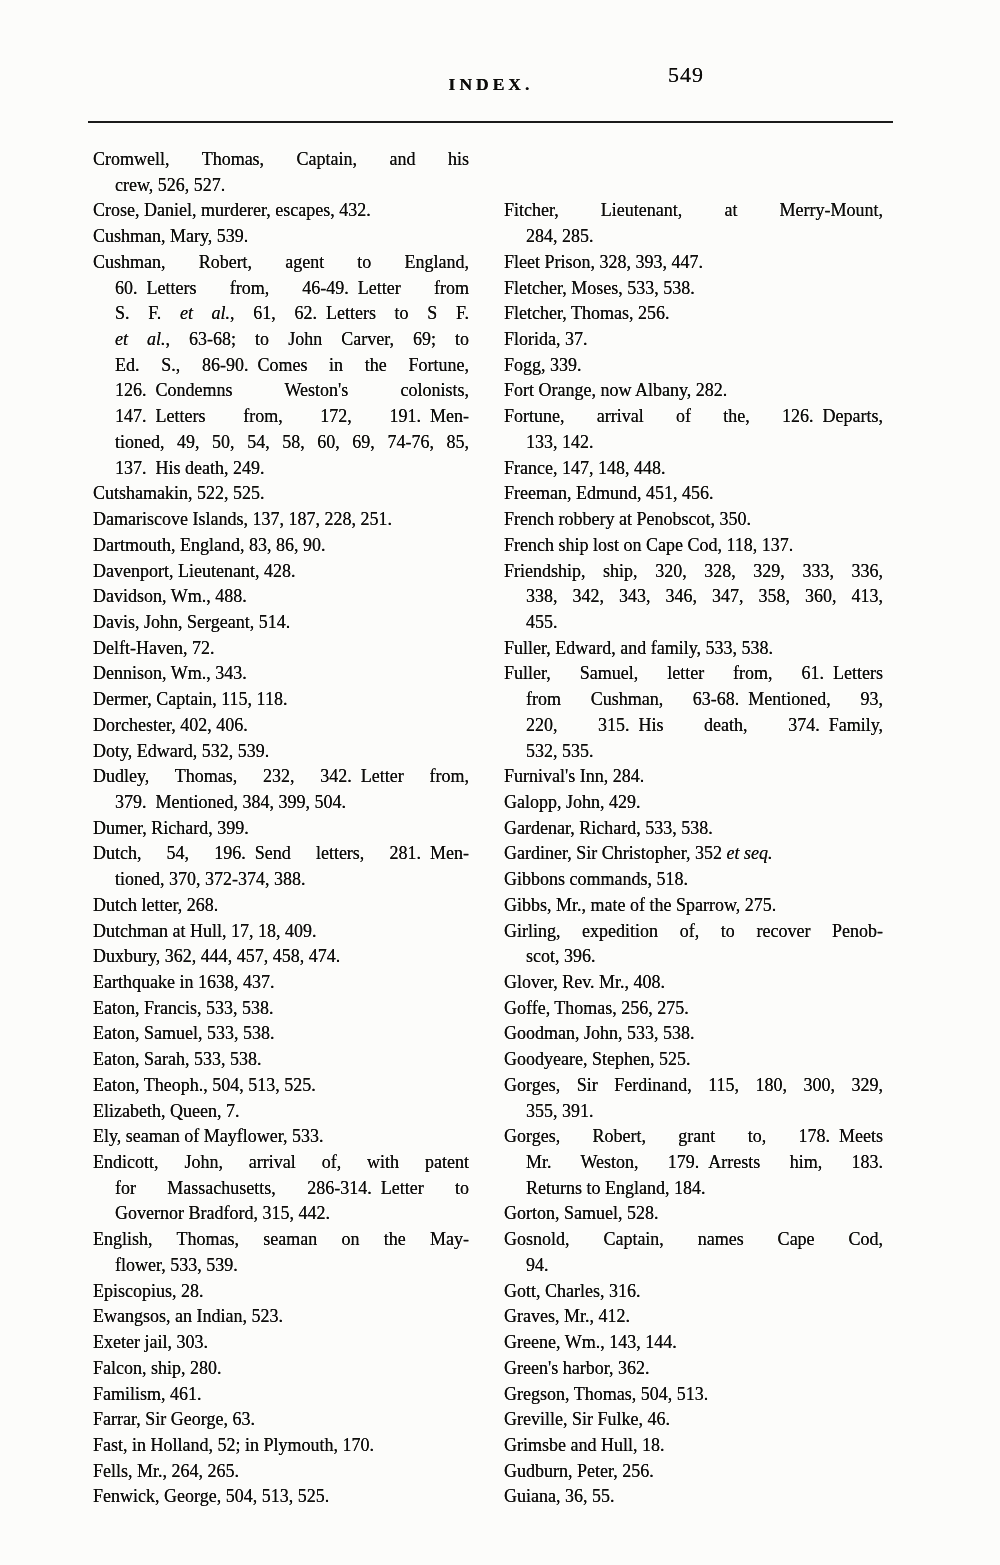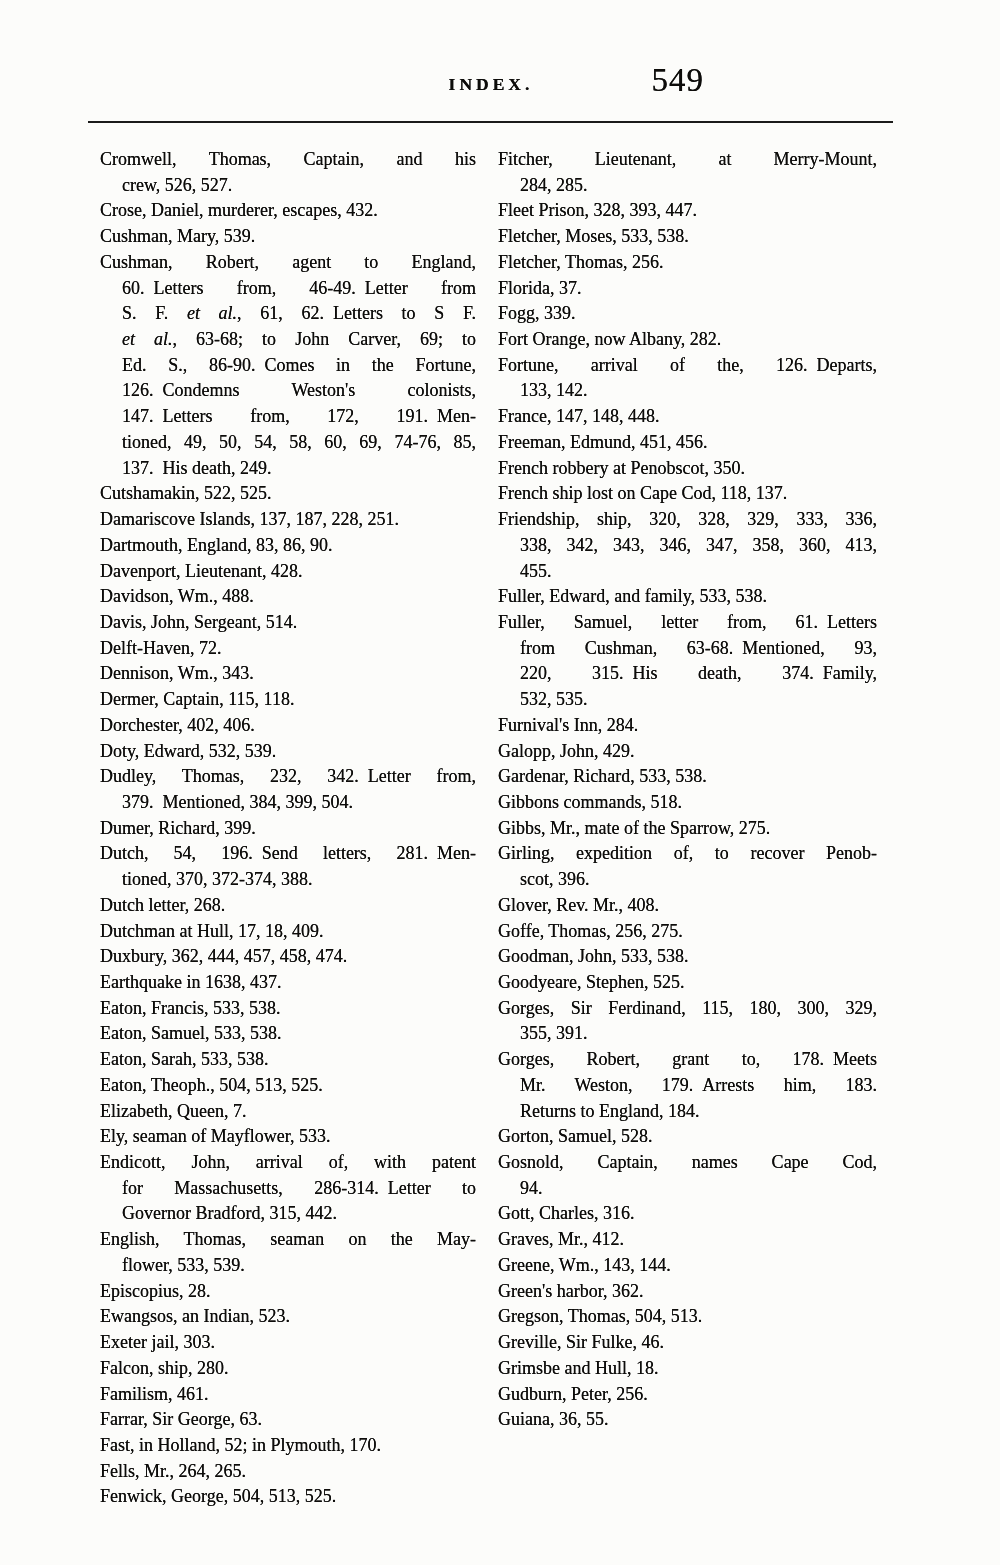--- a/index.html
+++ b/index.html
@@ -13,35 +13,35 @@
   }
   .page { position: relative; width: 816px; height: 1565px; }
 
   .page-title {
     position: absolute; top: 74px; left: 92px; width: 798px;
     text-align: center;
     font-size: 17.5px; font-weight: 600; letter-spacing: 4px;
   }
   .page-number {
     position: absolute; top: 62px; right: 112px;
-    font-size: 33px; font-weight: 400; letter-spacing: 1px;
+    font-size: 22px; font-weight: 400; letter-spacing: 1px;
   }
   .head-rule {
     position: absolute; top: 121px; left: 88px;
     width: 805px; height: 2px; background: #1b1b1a;
   }
 
   .columns {
-    position: absolute; top: 123px; left: 100px; width: 790px;
-    display: flex; align-items: flex-start;
+    position: absolute; top: 123px; left: 93px; width: 790px;
+    display: flex; align-items: flex-end;
   }
   .col { padding-top: 24px; }
   .col-left  { width: 376px; }
   .col-divider { width: 2px; background: #2a2a28; margin-left: 20px; }
-  .col-right { width: 379px; }
+  .col-right { width: 379px; margin-left: 13px; }
 
   .line {
     font-size: 18px;
     line-height: 25.72px;
     text-align: left;
   }
   .line.just { text-align: justify; text-align-last: justify; }
   .line.cont { padding-left: 22px; font-family: Liberation Serif, serif; }
   i { font-style: italic; }
 </style>
@@ -244,20 +244,23 @@
         <div>
           <div class="line">Furnival's Inn, 284.</div>
         </div>
         <div>
           <div class="line">Galopp, John, 429.</div>
         </div>
         <div>
           <div class="line">Gardenar, Richard, 533, 538.</div>
         </div>
         <div>
+          <div class="line">Gardiner, Sir Christopher, 352 <i>et seq.</i></div>
+        </div>
+        <div>
           <div class="line">Gibbons commands, 518.</div>
         </div>
         <div>
           <div class="line">Gibbs, Mr., mate of the Sparrow, 275.</div>
         </div>
         <div>
           <div class="line just">Girling, expedition of, to recover Penob-</div>
           <div class="line cont">scot, 396.</div>
         </div>
         <div>

